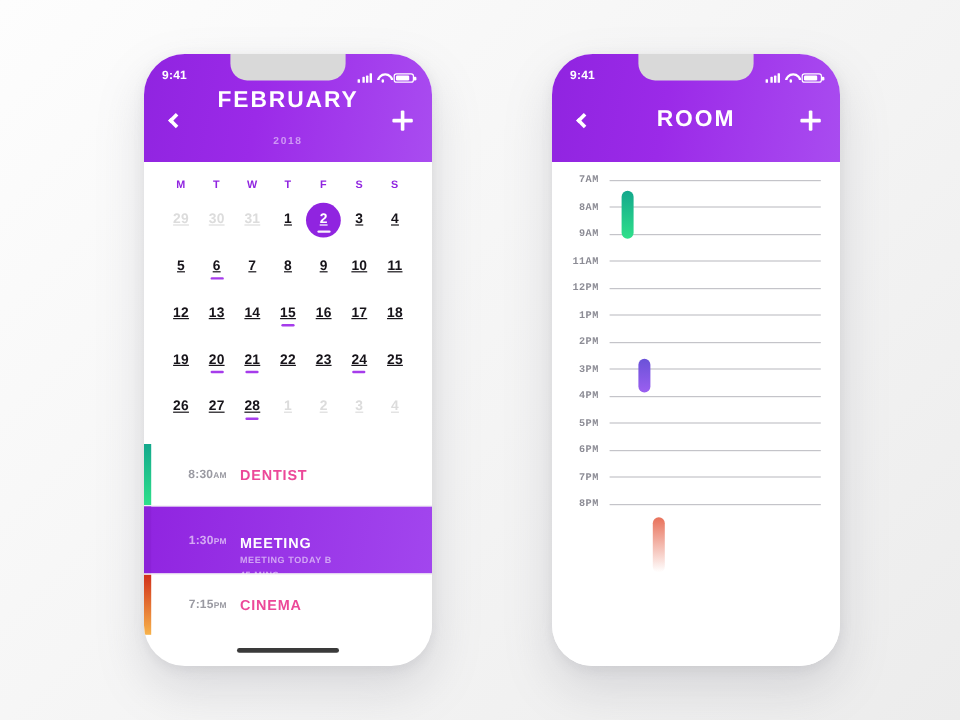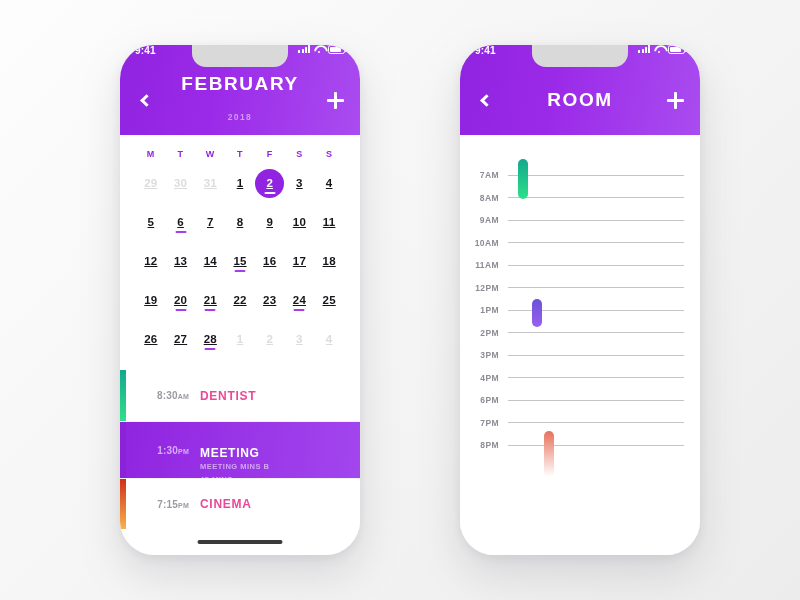--- a/index.html
+++ b/index.html
@@ -27,21 +27,21 @@
     position:relative; height:90px; width:100%;
     background:linear-gradient(100deg,#9024e0 0%,#9b2ae8 40%,#a94cf0 100%);
   }
   .notch {
     position:absolute; top:0; left:50%; transform:translateX(-50%);
     width:96px; height:22px; background:#d9d9d9;
     border-bottom-left-radius:14px; border-bottom-right-radius:14px;
     z-index:4;
   }
   .statusbar {
-    position:relative; height:24px; display:flex; align-items:flex-start;
+    position:relative; height:24px; display:flex; align-items:flex-end;
     justify-content:space-between; padding:0 15px; z-index:3;
   }
   .status-time {
     color:#ffffff; font-size:10px; font-weight:bold; letter-spacing:0.2px;
   }
   .status-icons { display:flex; align-items:center; gap:4px; }
   .signal { display:flex; align-items:flex-end; gap:1.2px; height:8px; }
   .signal i { display:block; width:2px; background:#fff; border-radius:0.5px; }
   .signal i:nth-child(1){height:3px;} .signal i:nth-child(2){height:4.5px;}
   .signal i:nth-child(3){height:6px;} .signal i:nth-child(4){height:8px;}
@@ -148,21 +148,21 @@
   }
   .event .emeta {
     font-size:7.5px; font-weight:bold; letter-spacing:0.5px;
     color:rgba(255,255,255,0.55); line-height:1.45; margin-top:2px;
   }
   .event.active { background:linear-gradient(100deg,#9024e0 0%,#a246ee 100%); height:57px; }
   .event.active .etime { color:rgba(255,255,255,0.6); }
   .event.active .etitle { color:#ffffff;margin-top:32px; }
 
   
-  .timeline { position:relative; padding:29px 0 0 0; height:384px; }
+  .timeline { position:relative; padding:4px 0 0 0; height:384px;font-family:Liberation Mono, monospace; }
   .trow { position:relative; height:22.5px; display:flex; align-items:center; }
   .thour {
     width:48px; text-align:right; padding-right:9px;
     font-size:8.5px; font-weight:bold; color:#8c8c95; letter-spacing:0.4px;
   }
   .tline { flex:1; height:1px; background:#c4c4c9; margin-right:16px; }
   .tbar {
     position:absolute; width:10px; border-radius:5px; z-index:2;
   }
   .home-indicator {
@@ -346,21 +346,21 @@
         <div class="etime"><span>8:30</span><sup>AM</sup></div>
         <div class="ebody">
           <div class="etitle">DENTIST</div>
         </div>
       </div>
       <div class="event active">
         <div class="stripe" style="background: linear-gradient(rgb(139, 34, 216), rgb(139, 34, 216));"></div>
         <div class="etime"><span>1:30</span><sup>PM</sup></div>
         <div class="ebody">
           <div class="etitle">MEETING</div>
-          <div class="emeta">MEETING MINS B</div>
+          <div class="emeta">MEETING TODAY B</div>
           <div class="emeta">45 MINS</div>
         </div>
       </div>
       <div class="event">
         <div class="stripe" style="background: linear-gradient(rgb(209, 48, 26), rgb(247, 178, 74));"></div>
         <div class="etime"><span>7:15</span><sup>PM</sup></div>
         <div class="ebody">
           <div class="etitle">CINEMA</div>
         </div>
       </div>
@@ -408,24 +408,20 @@
       </div>
       <div class="trow">
         <div class="thour">8AM</div>
         <div class="tline"></div>
       </div>
       <div class="trow">
         <div class="thour">9AM</div>
         <div class="tline"></div>
       </div>
       <div class="trow">
-        <div class="thour">10AM</div>
-        <div class="tline"></div>
-      </div>
-      <div class="trow">
         <div class="thour">11AM</div>
         <div class="tline"></div>
       </div>
       <div class="trow">
         <div class="thour">12PM</div>
         <div class="tline"></div>
       </div>
       <div class="trow">
         <div class="thour">1PM</div>
         <div class="tline"></div>
@@ -433,20 +429,24 @@
       <div class="trow">
         <div class="thour">2PM</div>
         <div class="tline"></div>
       </div>
       <div class="trow">
         <div class="thour">3PM</div>
         <div class="tline"></div>
       </div>
       <div class="trow">
         <div class="thour">4PM</div>
+        <div class="tline"></div>
+      </div>
+      <div class="trow">
+        <div class="thour">5PM</div>
         <div class="tline"></div>
       </div>
       <div class="trow">
         <div class="thour">6PM</div>
         <div class="tline"></div>
       </div>
       <div class="trow">
         <div class="thour">7PM</div>
         <div class="tline"></div>
       </div>

